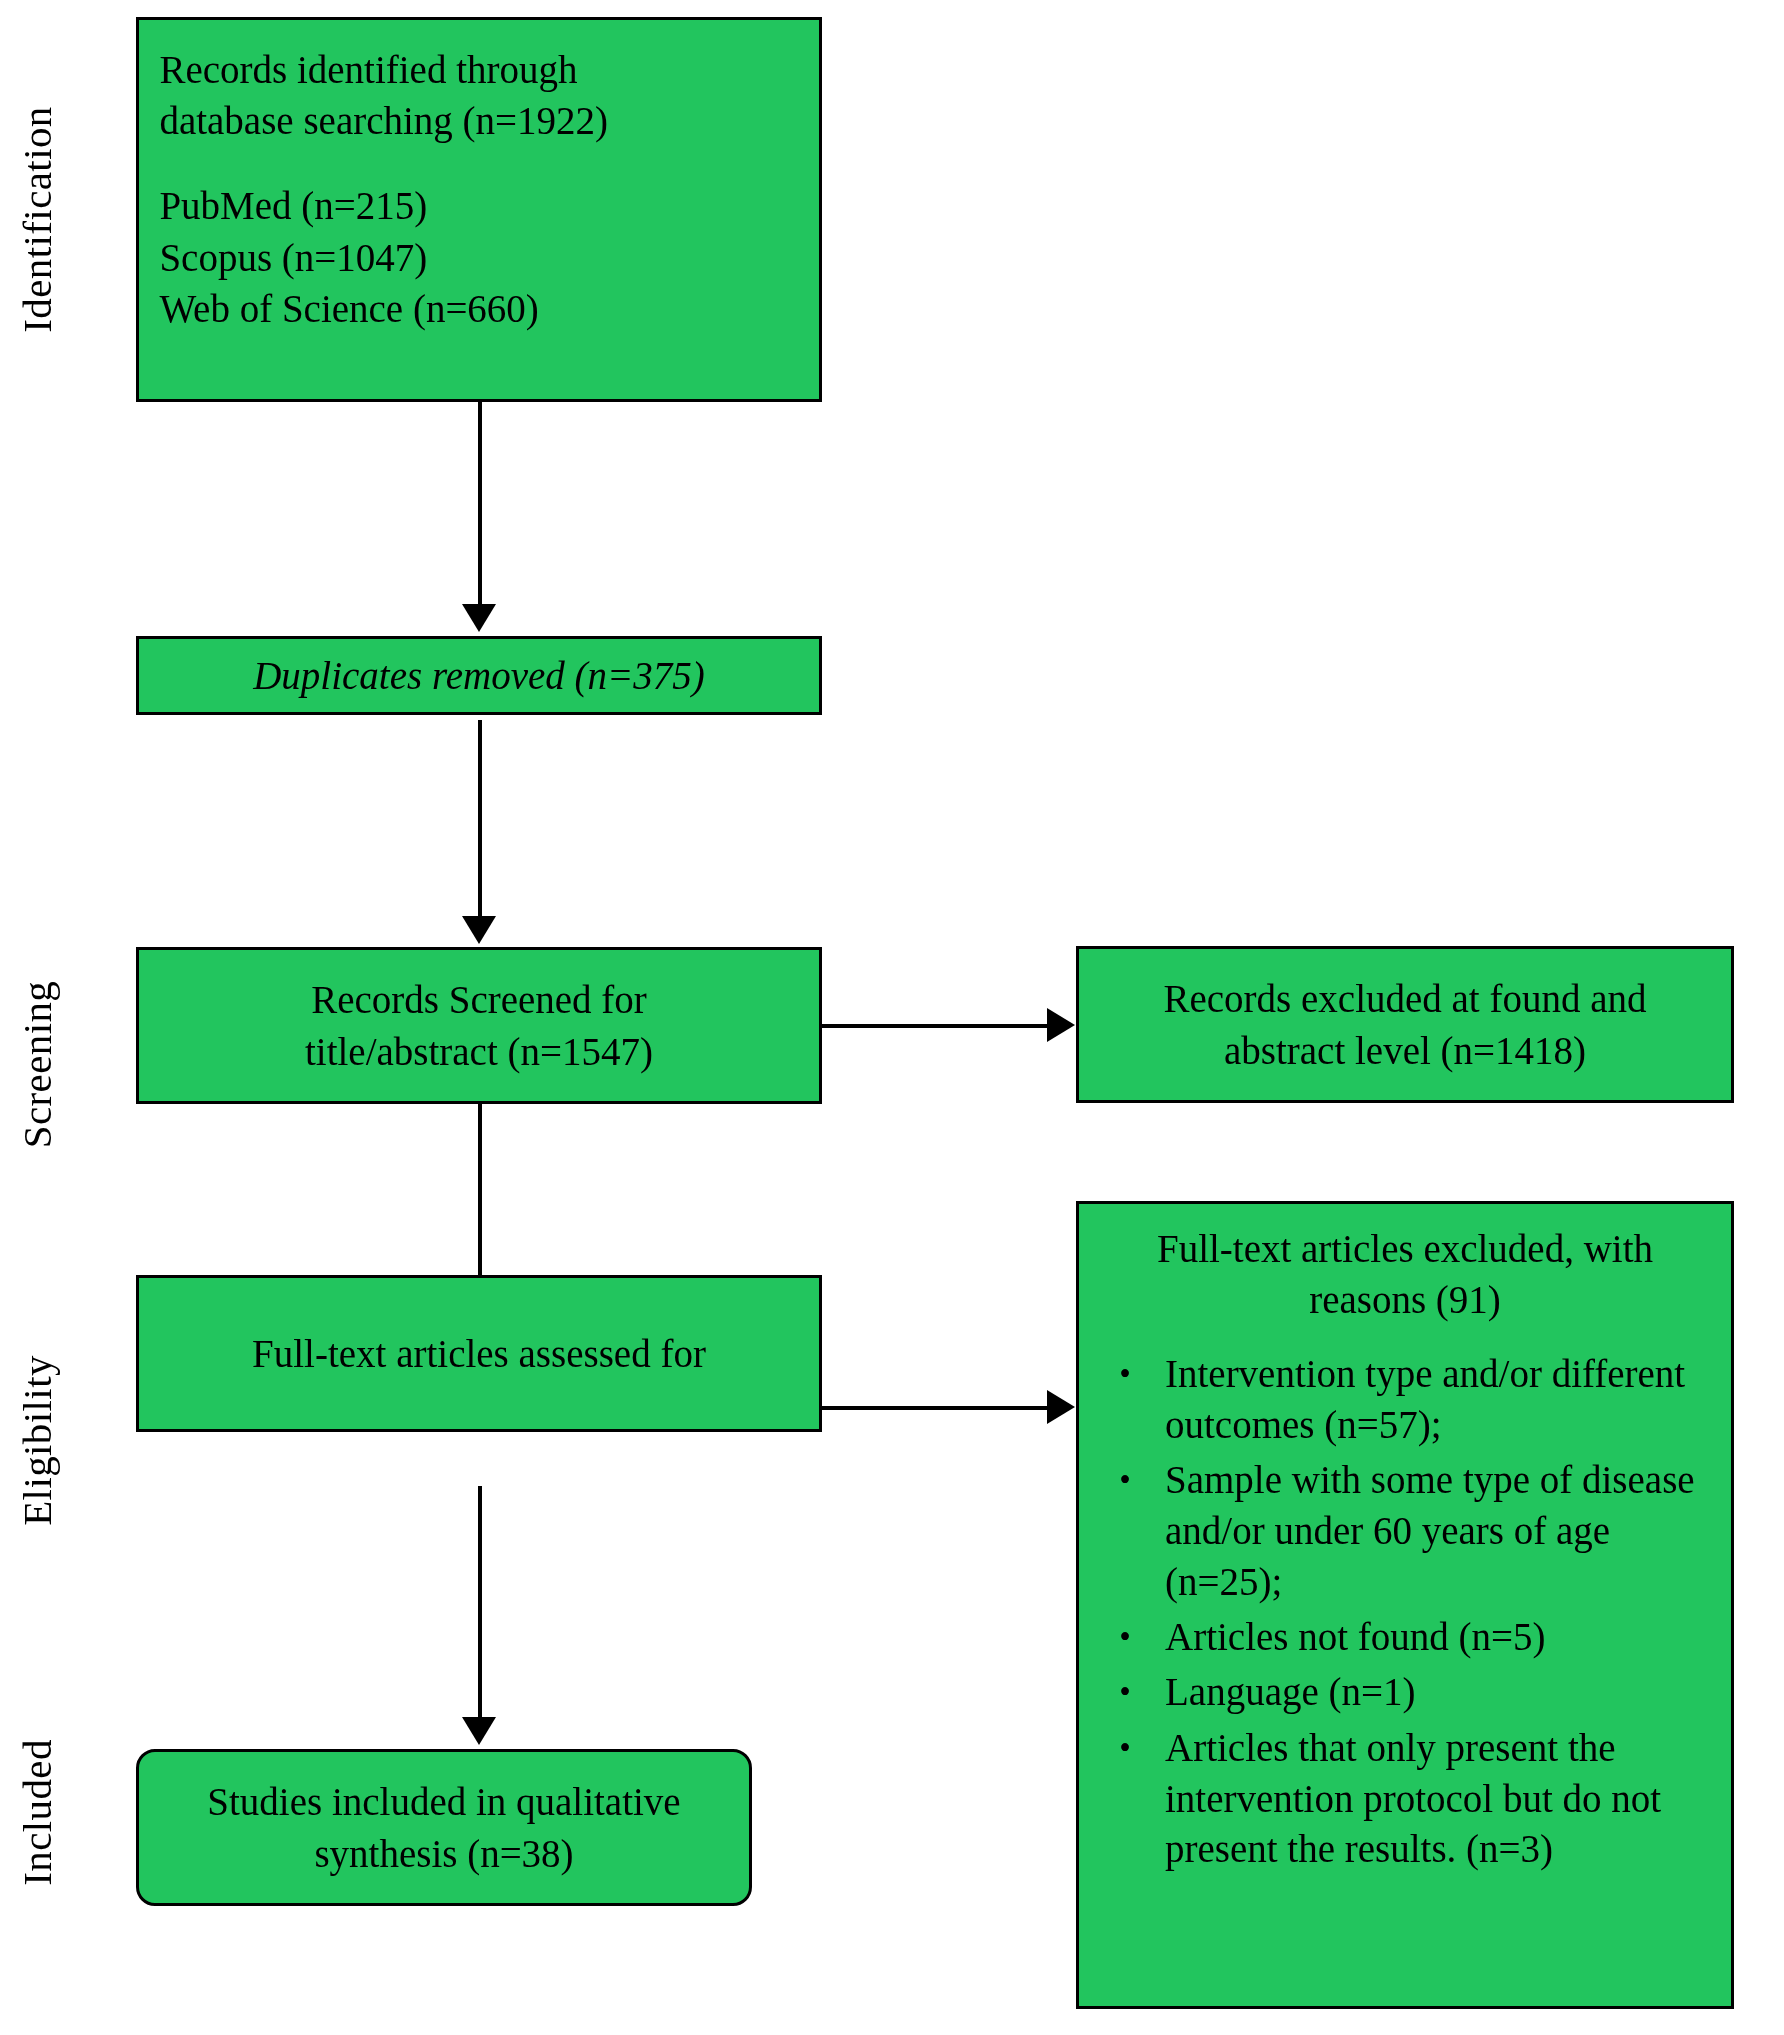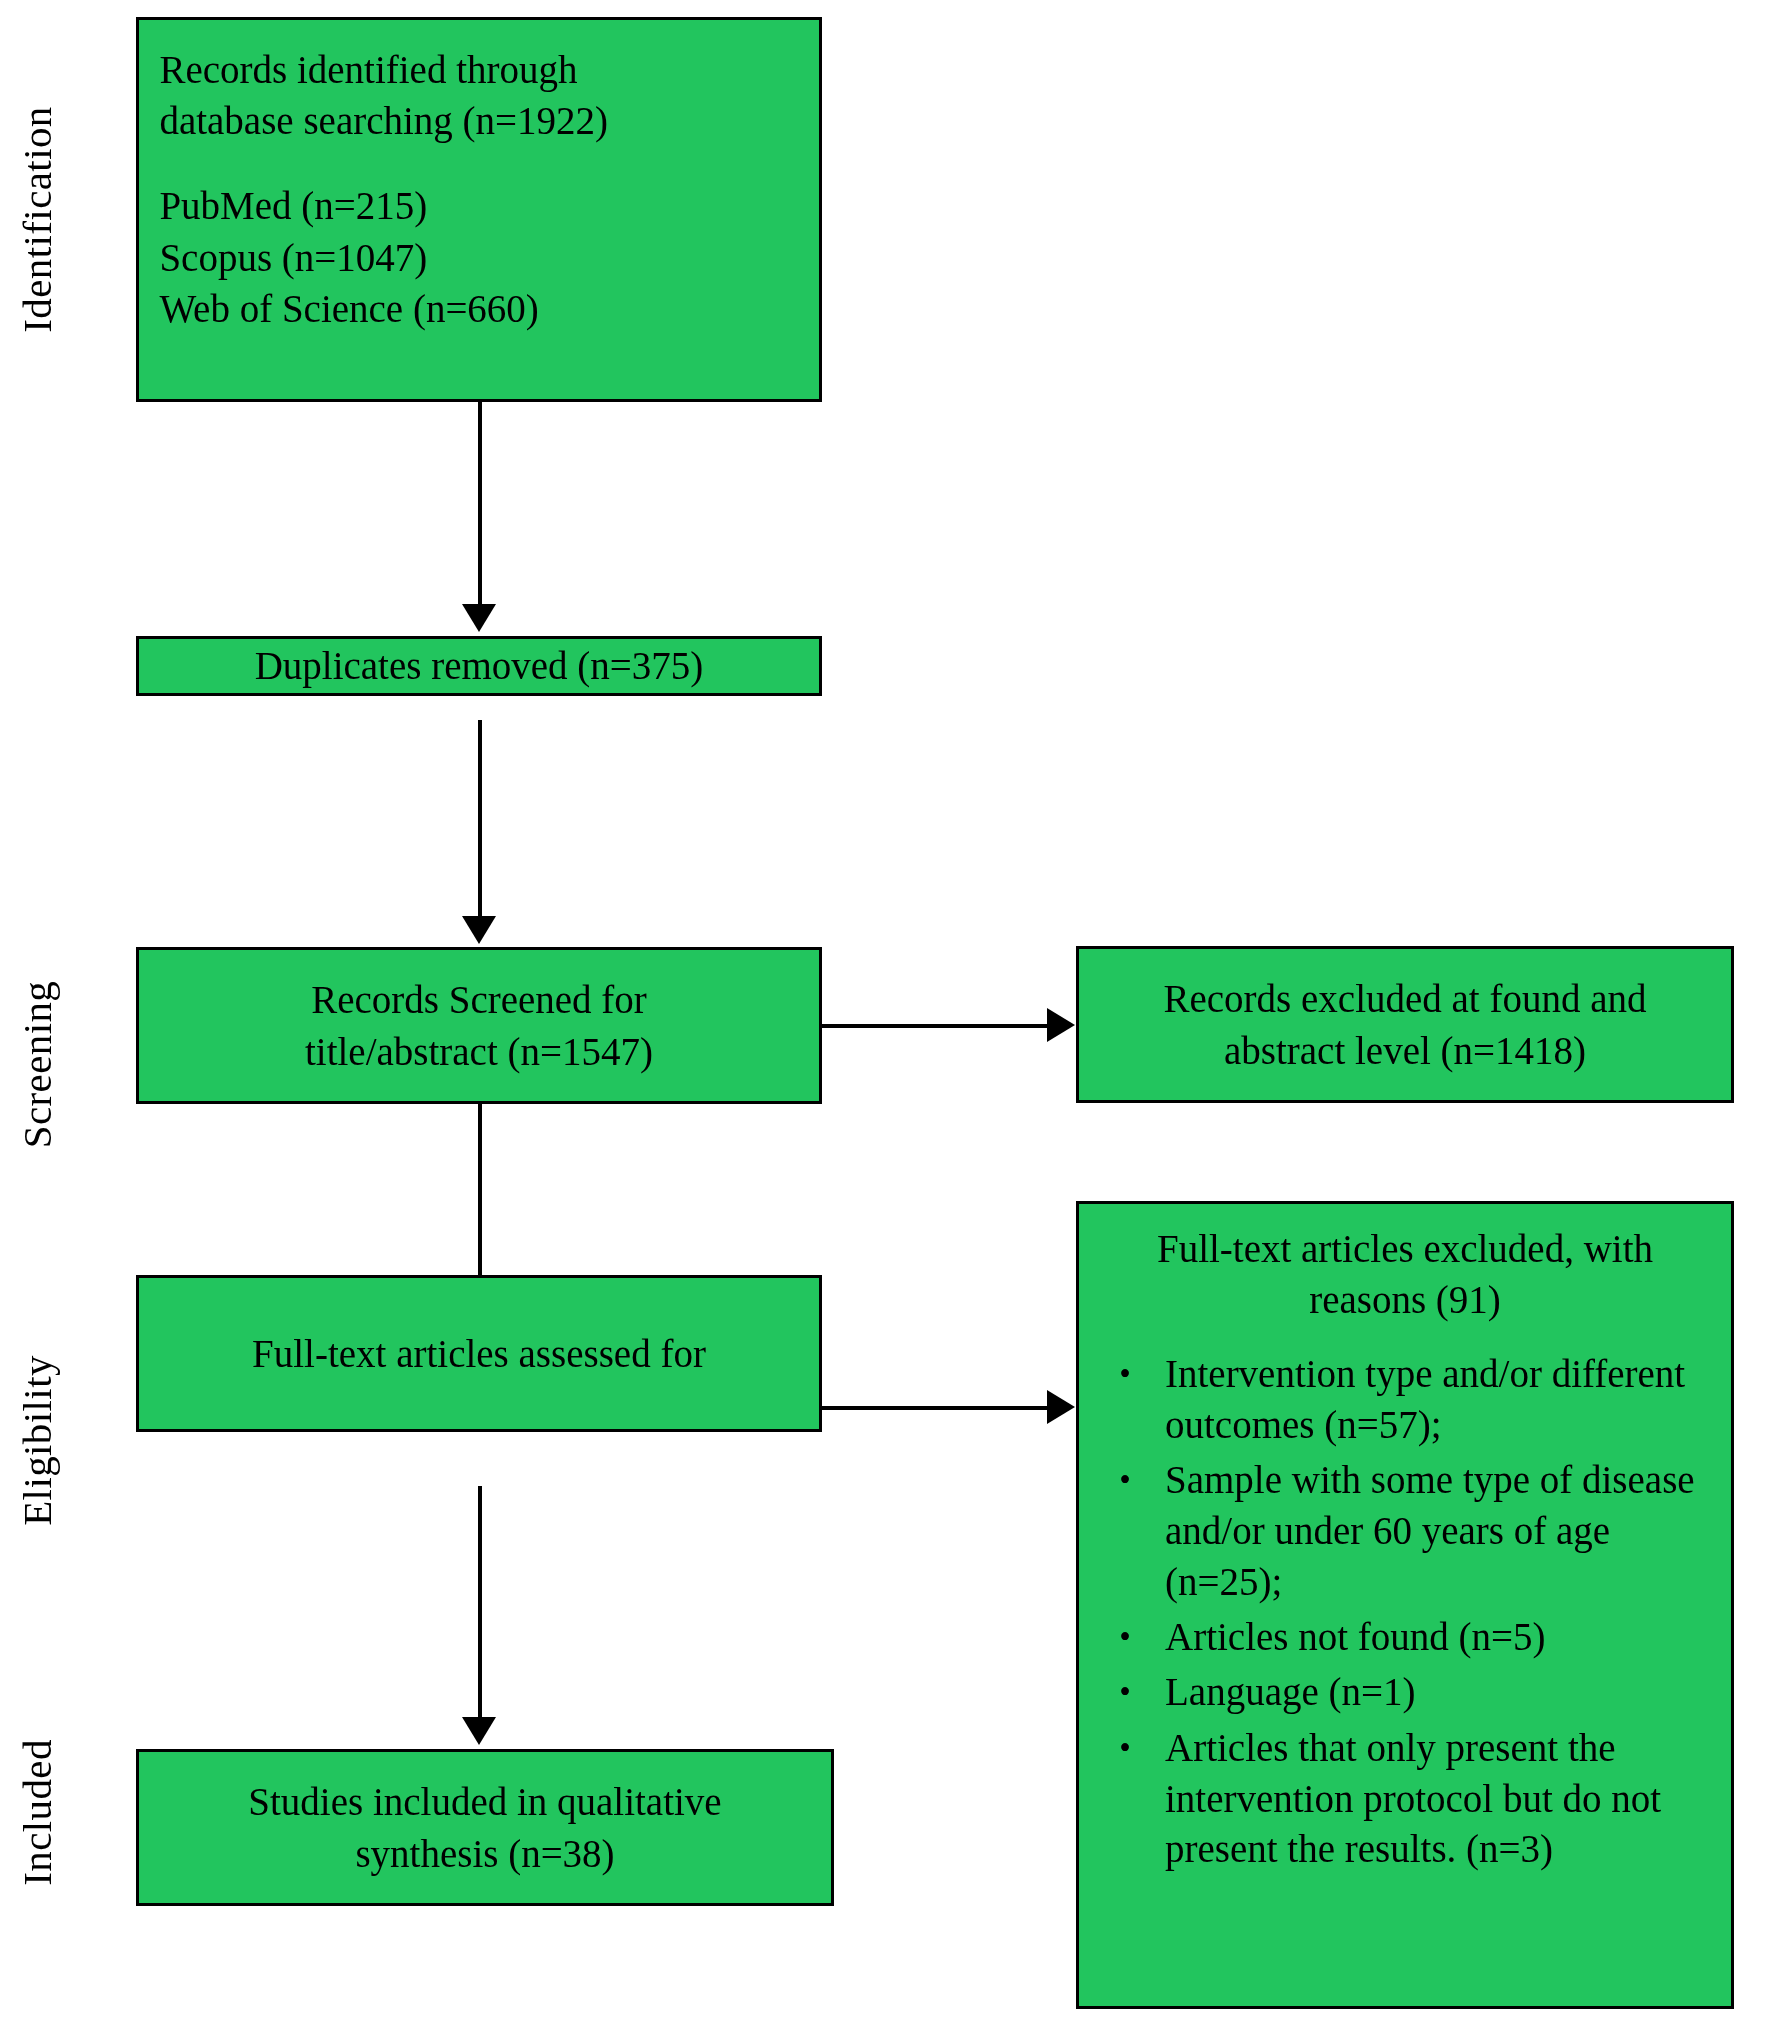--- a/index.html
+++ b/index.html
@@ -142,21 +142,21 @@
       <div class="gap"></div>
       <span class="line">PubMed (n=215)</span>
       <span class="line">Scopus (n=1047)</span>
       <span class="line">Web of Science (n=660)</span>
     </div>
   </div>
 
   <div class="vline" style="left:478px; top:402px; height:204px;"></div>
   <div class="arrow-down" style="left:462px; top:604px;"></div>
 
-  <div class="box" style="left:136px; top:636px; width:686px; height:60px;">
+  <div class="box" style="left:136px; top:636px; width:686px; height:79px;font-style:italic;">
     <div class="pad">
       <span class="line">Duplicates removed (n=375)</span>
     </div>
   </div>
 
   <div class="vline" style="left:478px; top:720px; height:197px;"></div>
   <div class="arrow-down" style="left:462px; top:916px;"></div>
 
   <div class="box" style="left:136px; top:947px; width:686px; height:157px;">
     <div class="pad">
@@ -212,21 +212,21 @@
       <li>
         <span class="bullet-glyph">•</span>
         <span>Articles that only present the intervention protocol but do not present the results. (n=3)</span>
       </li>
     </ul>
   </div>
 
   <div class="vline" style="left:478px; top:1486px; height:233px;"></div>
   <div class="arrow-down" style="left:462px; top:1717px;"></div>
 
-  <div class="box" style="left:136px; top:1749px; width:698px; height:157px;">
+  <div class="box" style="left:136px; top:1749px; width:616px; height:157px;border-radius:19px;">
     <div class="pad">
       <span class="line">Studies included in qualitative</span>
       <span class="line">synthesis (n=38)</span>
     </div>
   </div>
 
 </div>
 
 
 </body></html>

